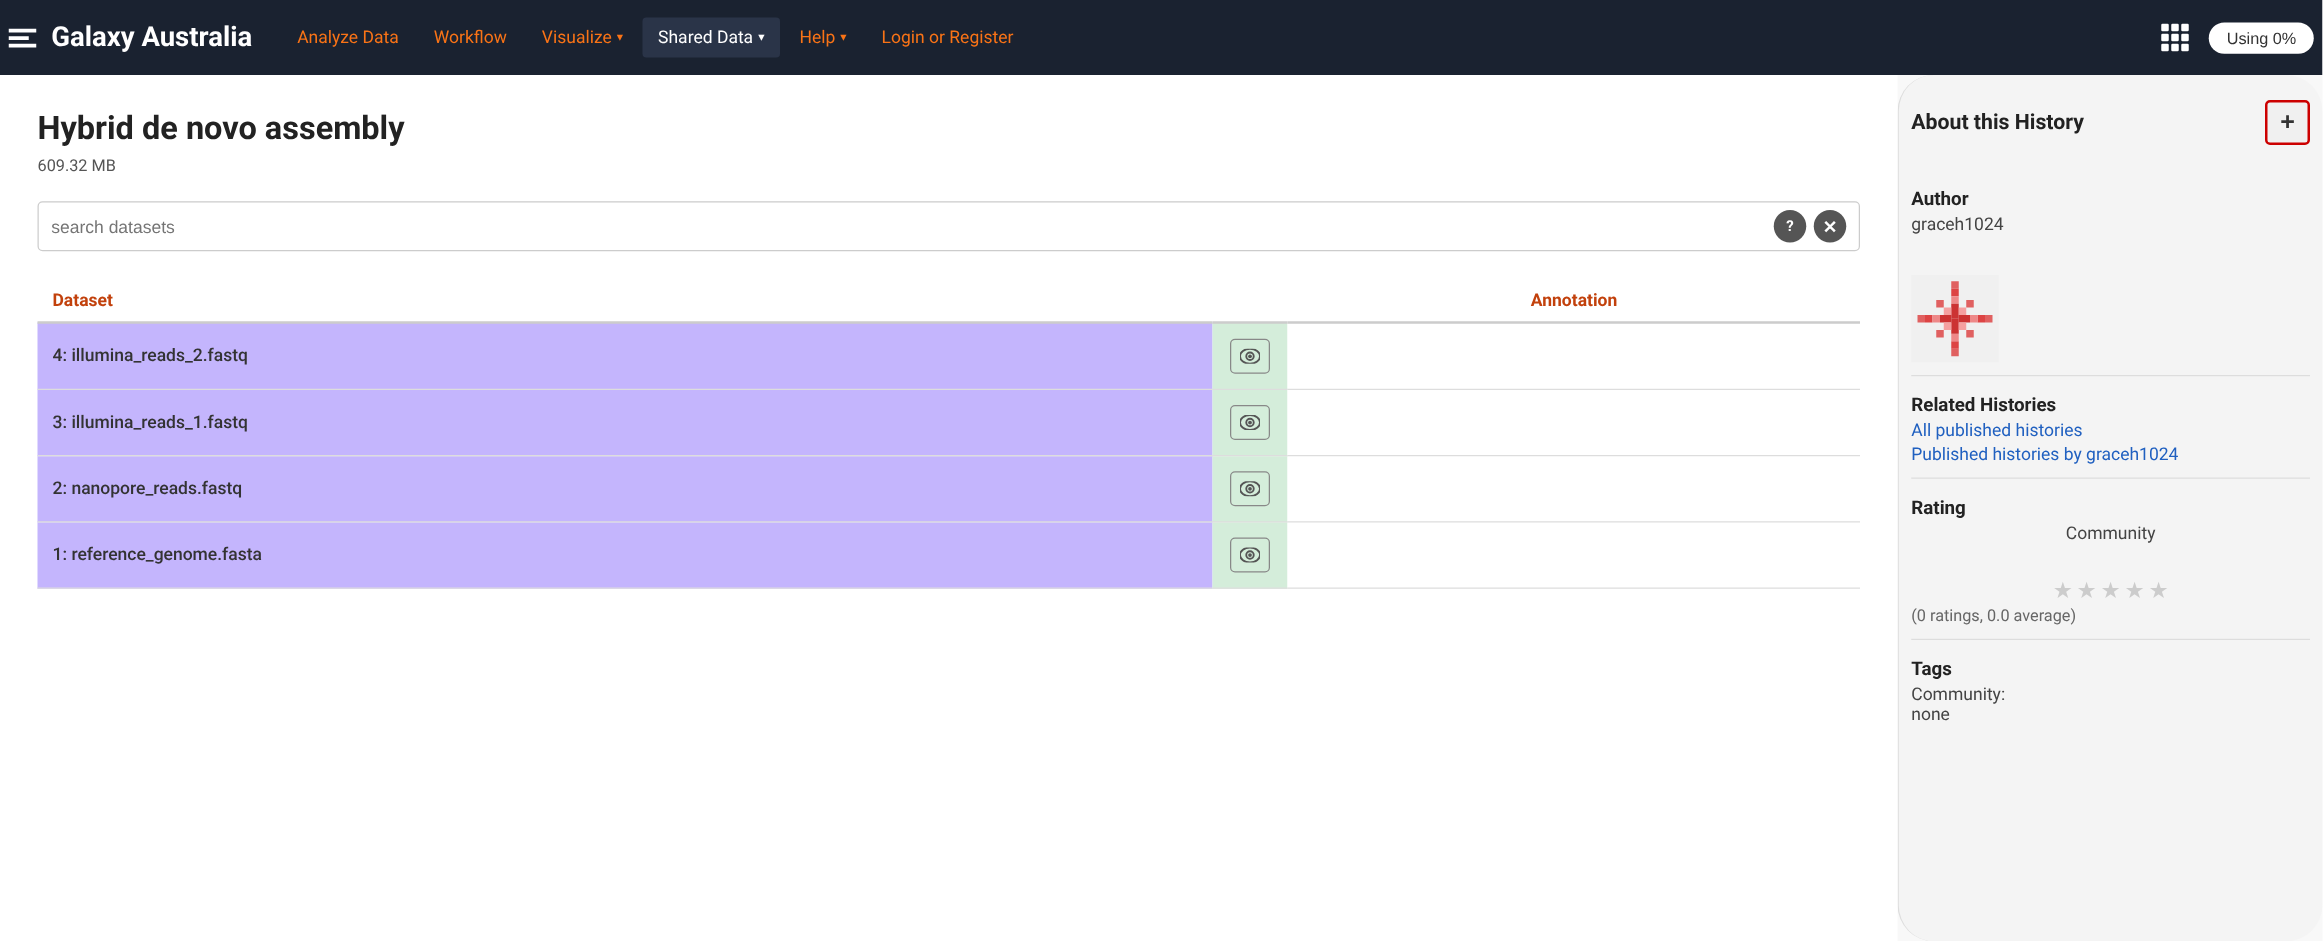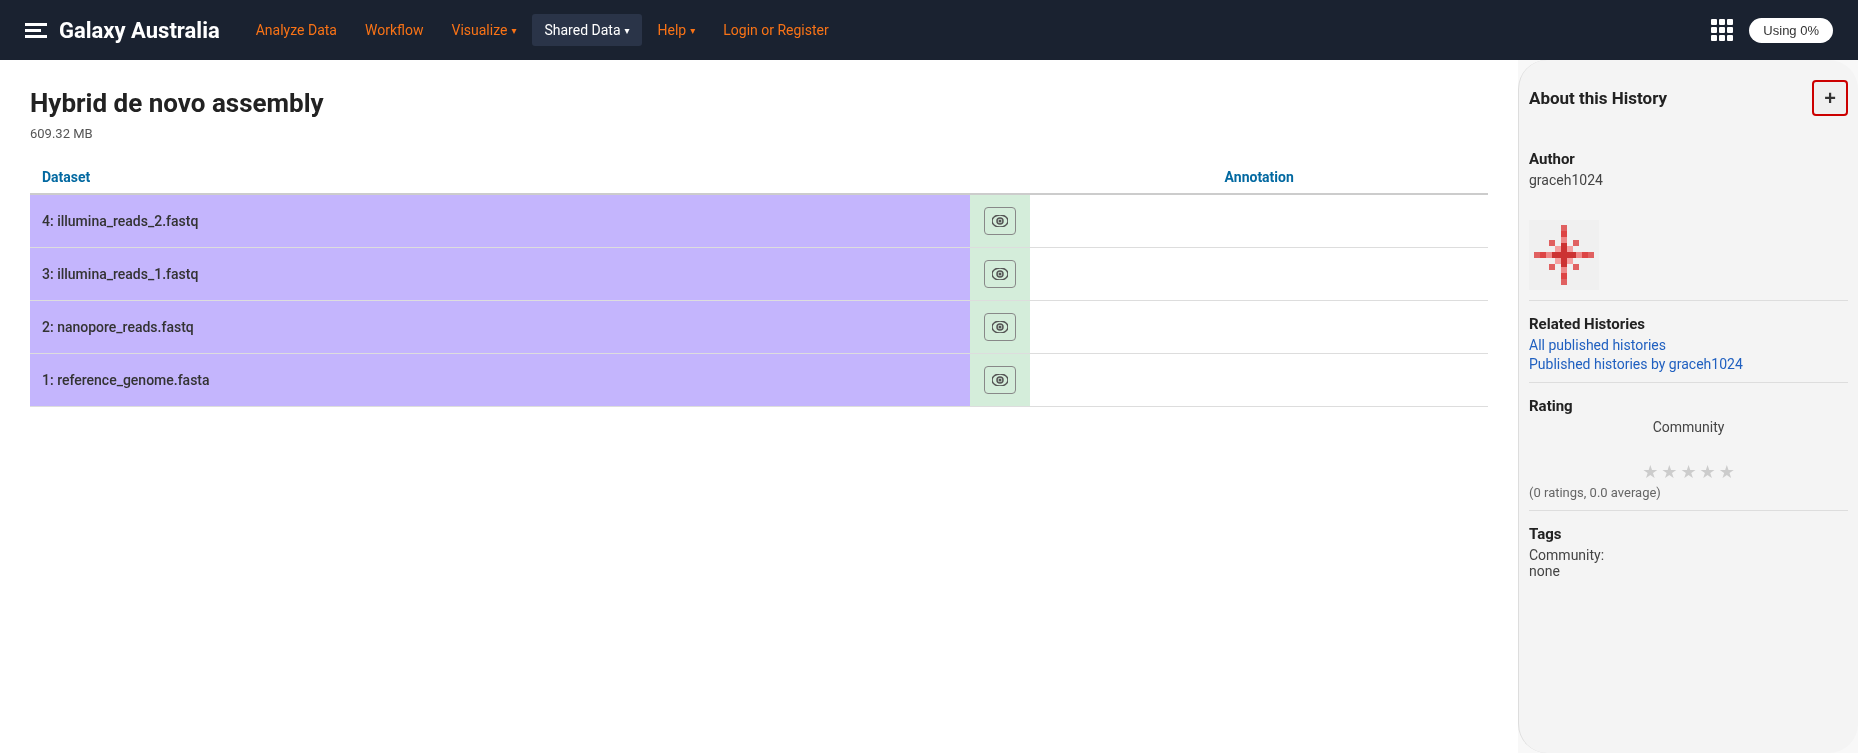--- a/index.html
+++ b/index.html
@@ -4,21 +4,21 @@
   <style>
     * { box-sizing: border-box; margin: 0; padding: 0; }
     body { font-family: -apple-system, BlinkMacSystemFont, 'Segoe UI', Roboto, sans-serif; background: #f8f8f8; min-height: 753px; }
 
     
     .navbar {
       background: #1a2230;
       color: #fff;
       display: flex;
       align-items: center;
-      padding: 0 25px;
+      padding: 0 7px;
       height: 60px;
       position: relative;
       z-index: 10;
     }
     .navbar-brand {
       display: flex;
       align-items: center;
       gap: 12px;
       margin-right: 24px;
     }
@@ -78,21 +78,21 @@
     }
     .search-icons { display: flex; gap: 6px; align-items: center; }
     .icon-circle {
       width: 26px; height: 26px; border-radius: 50%; background: #555; color: #fff; display: flex; align-items: center; justify-content: center; font-size: 12px; font-weight: 700; cursor: pointer;
     }
     .icon-circle.close { background: #555; font-size: 14px; }
 
     
     .dataset-table { width: 100%; border-collapse: collapse; }
     .dataset-table th {
-      text-align: left; font-size: 14px; font-weight: 700; color: #0369a1; padding: 8px 12px; border-bottom: 2px solid #ccc;
+      text-align: left; font-size: 14px; font-weight: 700; color: #c2410c; padding: 8px 12px; border-bottom: 2px solid #ccc;
     }
     .dataset-table th.right { text-align: center; }
     .dataset-row td {
       padding: 12px 12px; font-size: 14px; color: #333; border-bottom: 1px solid #ddd; vertical-align: middle;
     }
     .dataset-row .cell-name { background: #c4b5fd; font-weight: 500; }
     .dataset-row .cell-eye {
       background: #d4edda; text-align: center; width: 50px;
     }
     .dataset-row .cell-annotation { background: #fff; }
@@ -181,20 +181,27 @@
     <button class="btn-usage">Using 0%</button>
   </div>
 </nav>
 
 <div class="main-layout">
 
   <div class="left-content">
     <h1 class="history-title">Hybrid de novo assembly</h1>
     <p class="history-size">609.32 MB</p>
 
+    <div class="search-bar">
+      <input class="search-input" type="text" placeholder="search datasets" style="">
+      <div class="search-icons">
+        <div class="icon-circle">?</div>
+        <div class="icon-circle close">✕</div>
+      </div>
+    </div>
 
     <table class="dataset-table">
       <thead>
         <tr>
           <th>Dataset</th>
           <th style="width:60px"></th>
           <th class="right">Annotation</th>
         </tr>
       </thead>
       <tbody id="dataset-tbody">

